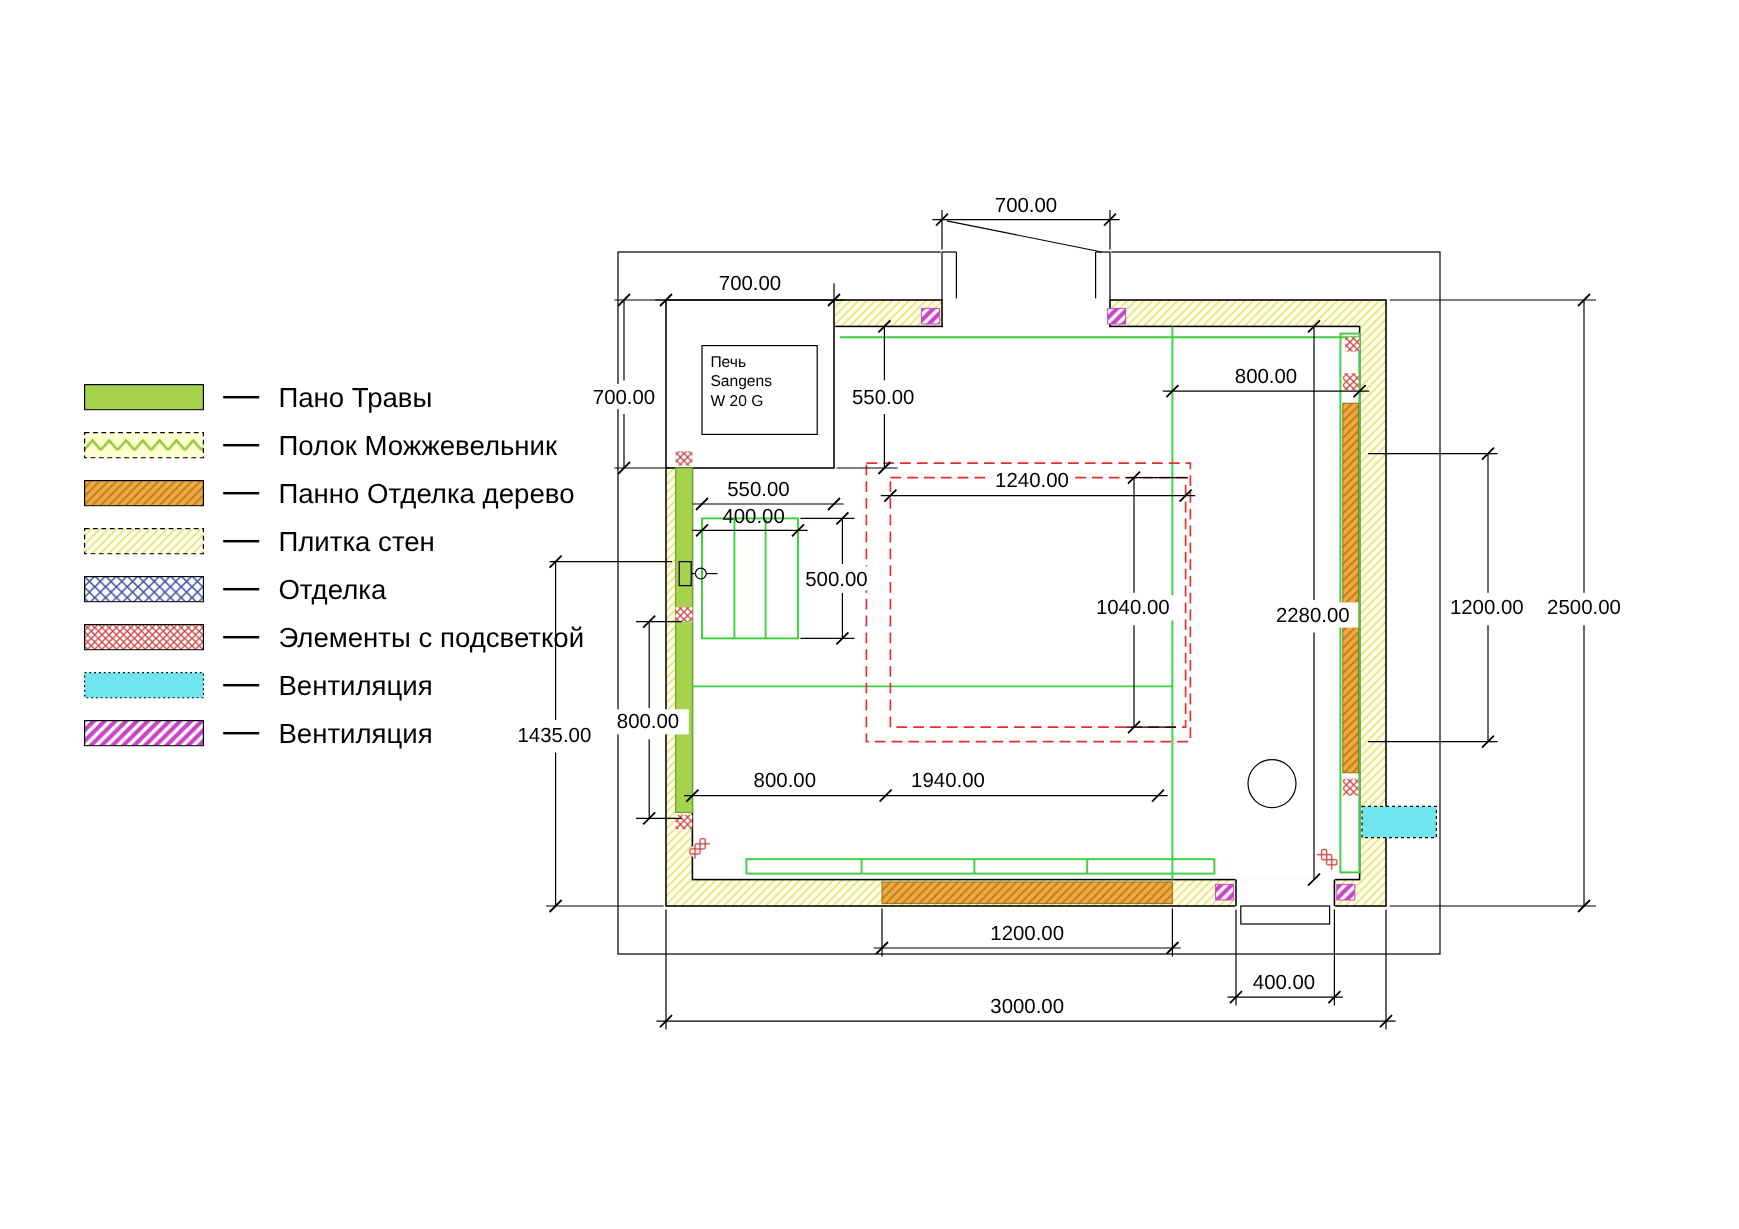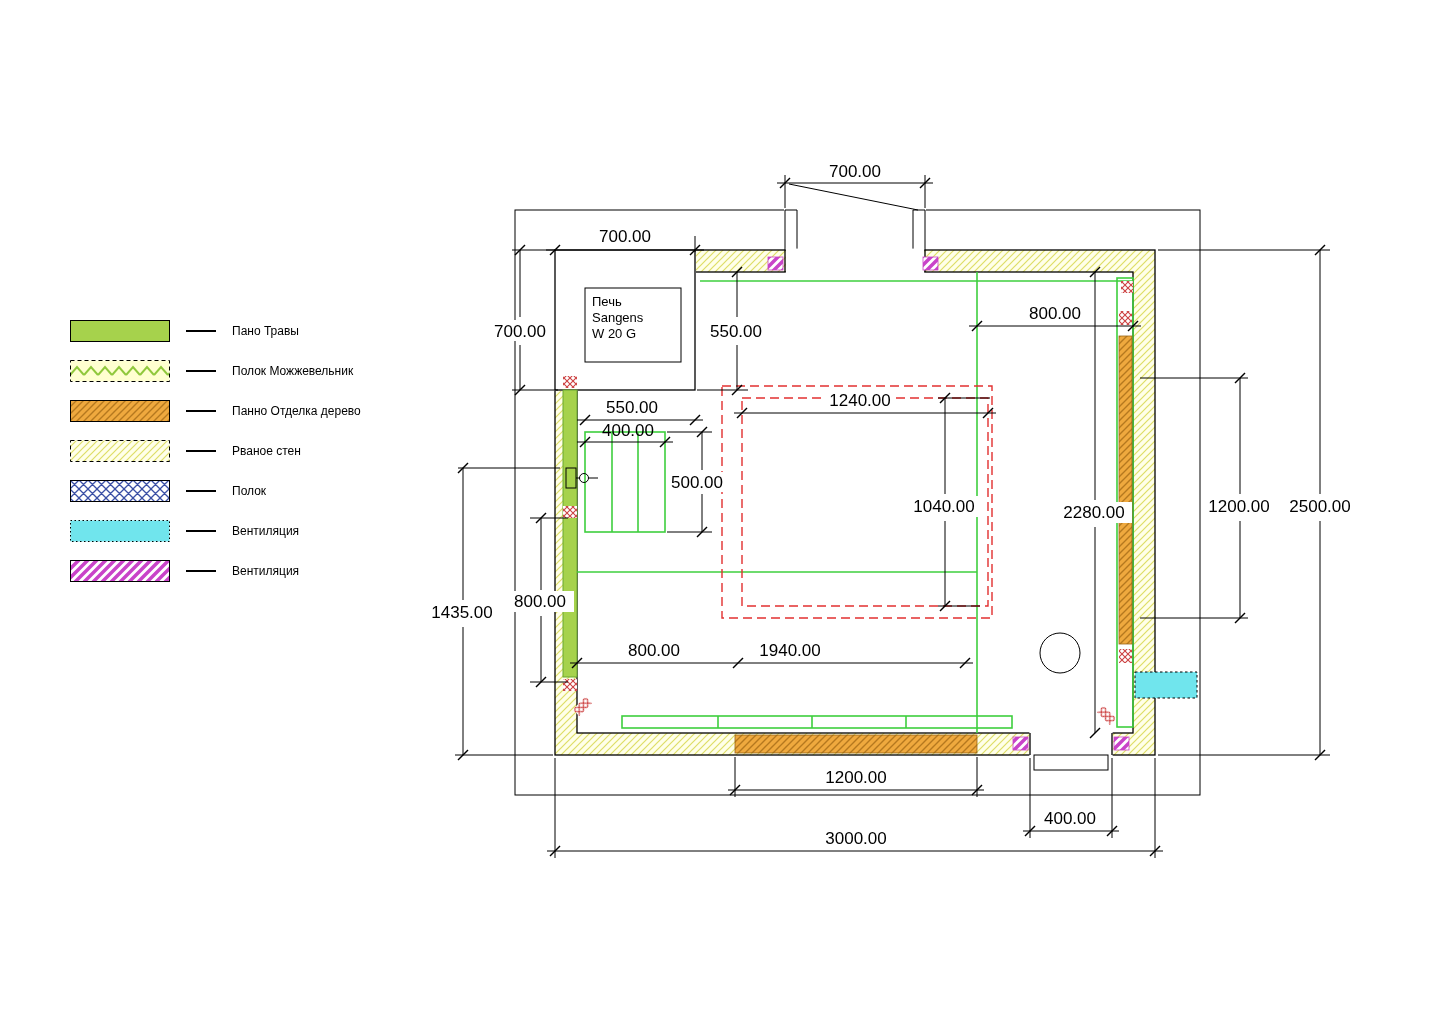--- a/index.html
+++ b/index.html
@@ -3,21 +3,21 @@
 <meta charset="utf-8">
 <style>
   html,body{margin:0;padding:0;background:#fff;}
   .canvas{position:relative;width:1449px;height:1024px;background:#fff;overflow:hidden;
           font-family:"Liberation Sans",sans-serif;}
   
   .legend{position:absolute;left:70px;top:320px;display:flex;flex-direction:column;gap:18px;z-index:2;}
   .legend-row{display:flex;align-items:center;height:22px;}
   .swatch{flex:0 0 auto;display:block;}
   .dash{width:30px;height:2px;background:#000;margin:0 16px;flex:0 0 auto;}
-  .legend-label{font-size:12px;color:#000;white-space:nowrap;}
+  .legend-label{font-size:23px;color:#000;white-space:nowrap;}
   
   .dl{stroke:#000;stroke-width:1;fill:none;}
   .wl{stroke:#000;stroke-width:1.3;fill:none;}
   .green{stroke:var(--shelf,#3ecf3e);stroke-width:1.6;fill:none;}
   .reddash{stroke:var(--dash-red,#e23030);stroke-width:1.4;fill:none;stroke-dasharray:9 5;}
   .tickp{stroke:#000;stroke-width:1.5;fill:none;}
   .dimtext{font:17px "Liberation Sans",sans-serif;fill:#000;text-anchor:middle;}
   .stovetext{font:13px "Liberation Sans",sans-serif;fill:#000;}
   .wunder{fill:#fff;stroke:none;}
   .b-solid{stroke:#000;stroke-width:1;}
@@ -79,28 +79,35 @@
           <rect x="0.5" y="0.5" width="99" height="21" fill="url(#pat-wood)" class="b-solid"></rect>
         </svg>
       <span class="dash"></span>
       <span class="legend-label">Панно Отделка дерево</span>
     </div>
     <div class="legend-row">
       <svg class="swatch" width="100" height="22">
           <rect x="0.5" y="0.5" width="99" height="21" fill="url(#pat-wall)" class="b-dashed"></rect>
         </svg>
       <span class="dash"></span>
-      <span class="legend-label">Рваное стен</span>
+      <span class="legend-label">Плитка стен</span>
     </div>
     <div class="legend-row">
       <svg class="swatch" width="100" height="22">
           <rect x="0.5" y="0.5" width="99" height="21" fill="url(#pat-tile)" class="b-solid"></rect>
         </svg>
       <span class="dash"></span>
-      <span class="legend-label">Полок</span>
+      <span class="legend-label">Отделка</span>
+    </div>
+    <div class="legend-row">
+      <svg class="swatch" width="100" height="22">
+          <rect x="0.5" y="0.5" width="99" height="21" fill="url(#pat-backlit)" class="b-solid"></rect>
+        </svg>
+      <span class="dash"></span>
+      <span class="legend-label">Элементы с подсветкой</span>
     </div>
     <div class="legend-row">
       <svg class="swatch" width="100" height="22">
           <rect x="0.5" y="0.5" width="99" height="21" style="fill:var(--vent,#70e5ed)" class="b-dotted"></rect>
         </svg>
       <span class="dash"></span>
       <span class="legend-label">Вентиляция</span>
     </div>
     <div class="legend-row">
       <svg class="swatch" width="100" height="22">

